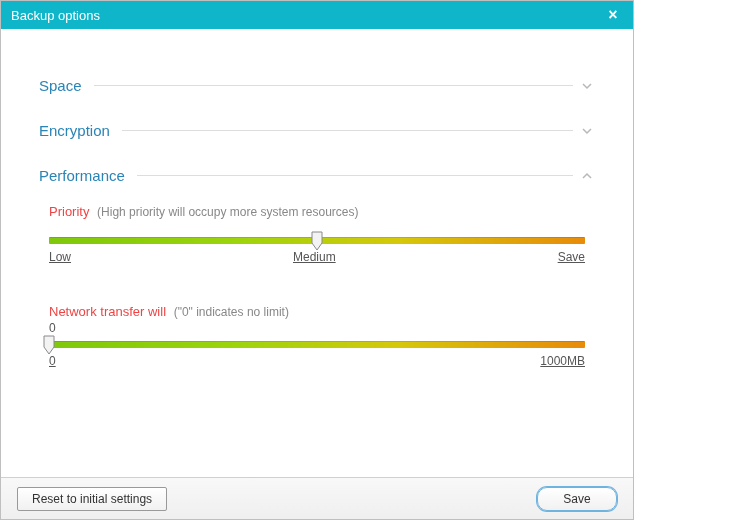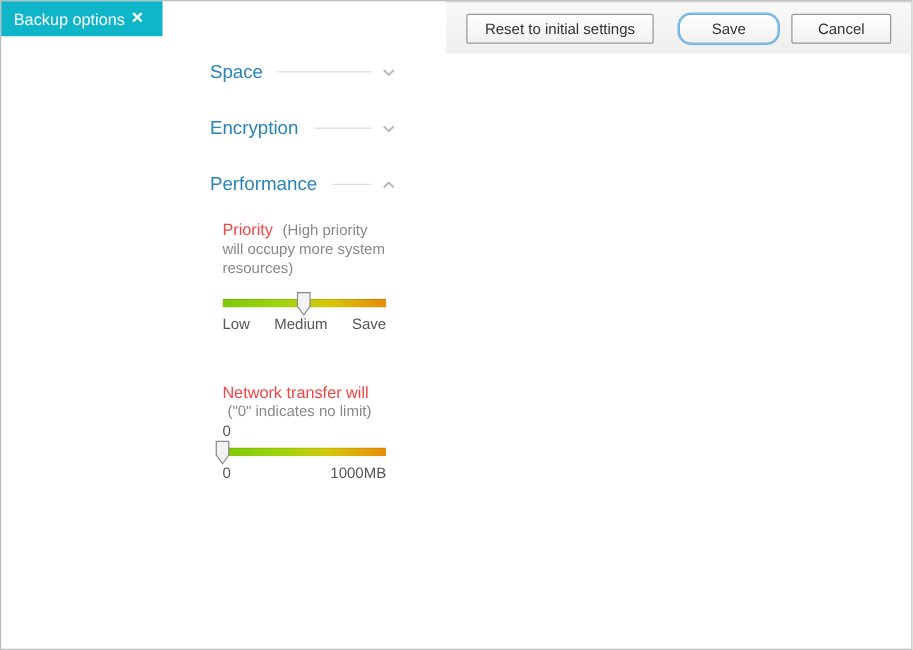--- a/index.html
+++ b/index.html
@@ -1,19 +1,19 @@
 <!DOCTYPE html>
 <html><head>
 <meta charset="utf-8">
 <style>
   * { box-sizing: border-box; }
   html, body { margin: 0; padding: 0; font-family: "Segoe UI", Tahoma, Arial, sans-serif; font-size: 13px; color: #333; }
   .window {
-    width: 730px; height: 520px; border: 1px solid #bfbfbf;
-    background: #fff; position: relative; display: flex; flex-direction: row;
+    width: 634px; height: 520px; border: 1px solid #bfbfbf;
+    background: #fff; position: relative; display: flex; flex-direction: column;
   }
   .titlebar {
     height: 28px; background: #0fb5c9; color: #fff;
     display: flex; align-items: center; padding: 0 10px;
     font-size: 13px; font-weight: 400;
   }
   .titlebar .title { flex: 1; }
   .titlebar .close-btn {
     width: 20px; height: 20px; display: flex; align-items: center; justify-content: center;
     cursor: pointer; font-size: 16px; font-weight: bold;
@@ -50,21 +50,21 @@
     background: linear-gradient(to right, #7ec80a 0%, #9dd40c 35%, #d5c80a 65%, #e88b09 100%);
     border-top: 1px solid rgba(0,0,0,0.12);
   }
   .slider-thumb {
     position: absolute; top: -6px; width: 12px; height: 20px; transform: translateX(-50%);
     cursor: pointer;
   }
   .slider-thumb svg { display: block; }
   .slider-scale {
     display: flex; justify-content: space-between; margin-top: 6px;
-    font-size: 12px; color: #555;
+    font-size: 12px; color: #555; text-decoration: underline;
   }
   .footer {
     height: 42px; border-top: 1px solid #d0d0d0;
     background: linear-gradient(#f8f8f8, #efefef);
     display: flex; align-items: center; padding: 12px 16px; gap: 10px;
   }
   .footer .spacer { flex: 1; }
   .btn {
     height: 24px; border: 1px solid #999; background: linear-gradient(#ffffff,#f1f1f1);
     font-size: 12px; color: #333; padding: 0 14px; cursor: pointer;
@@ -170,15 +170,14 @@
 
       </div>
     </div>
 
   </div>
 
   <div class="footer">
     <button class="btn reset">Reset to initial settings</button>
     <div class="spacer"></div>
     <button class="btn primary-outline">Save</button>
-    <button class="btn secondary">Cancel</button>
   </div>
 </div>
 
 </body></html>

